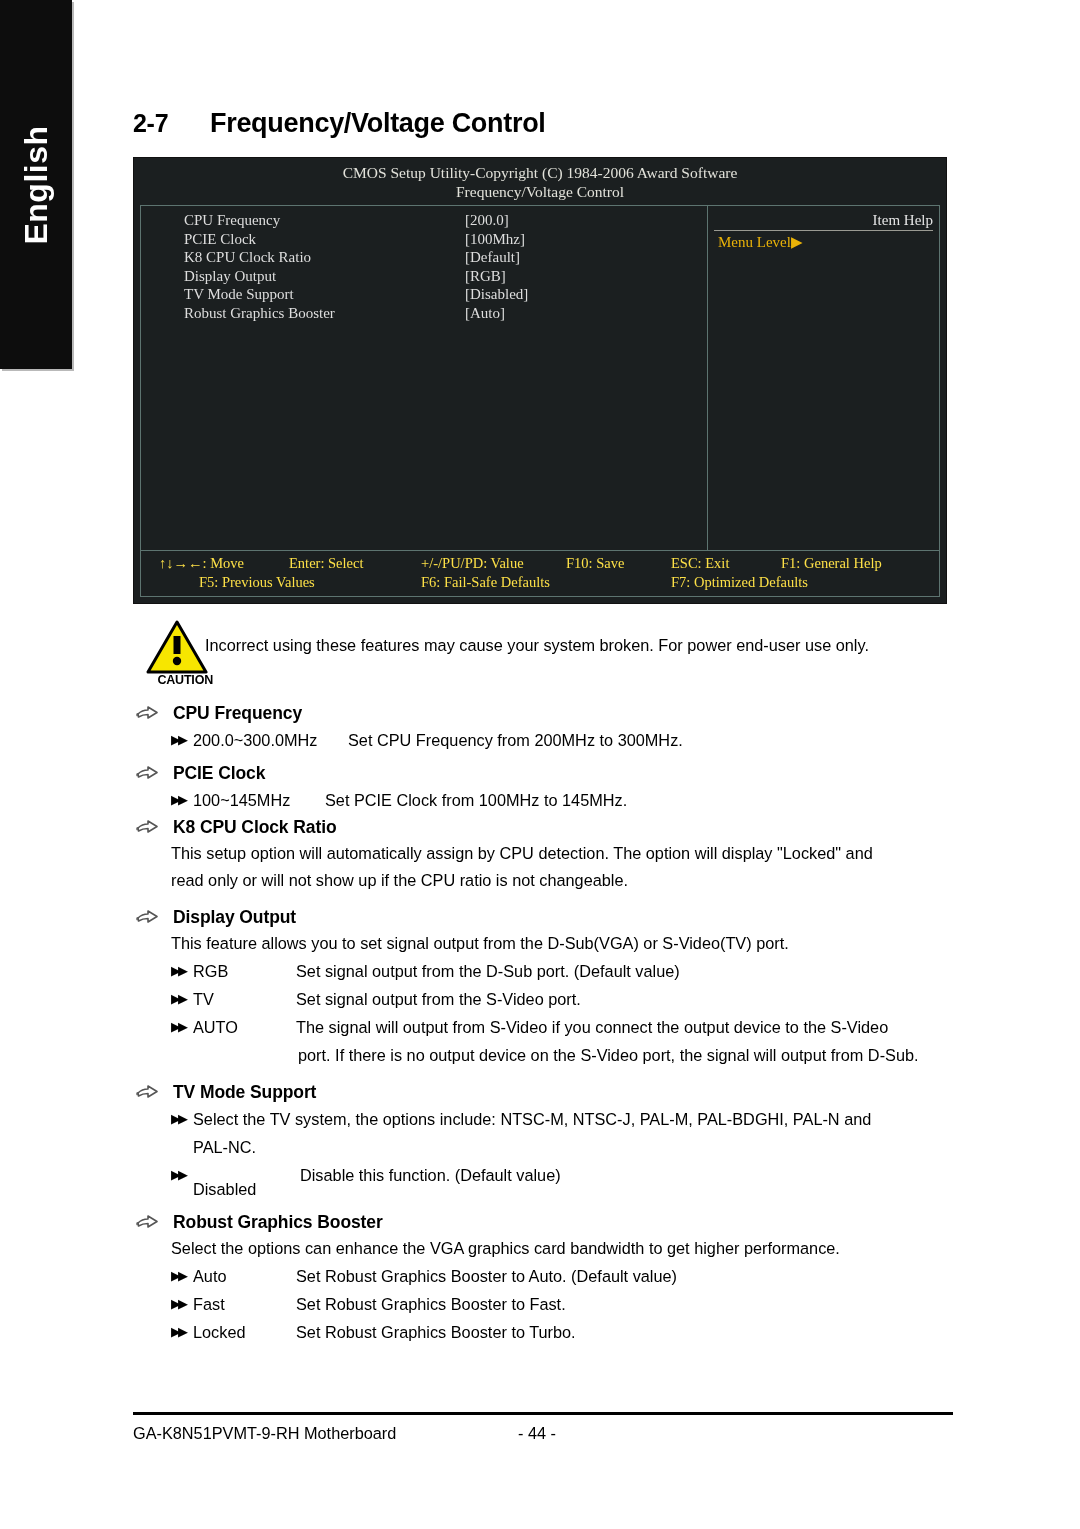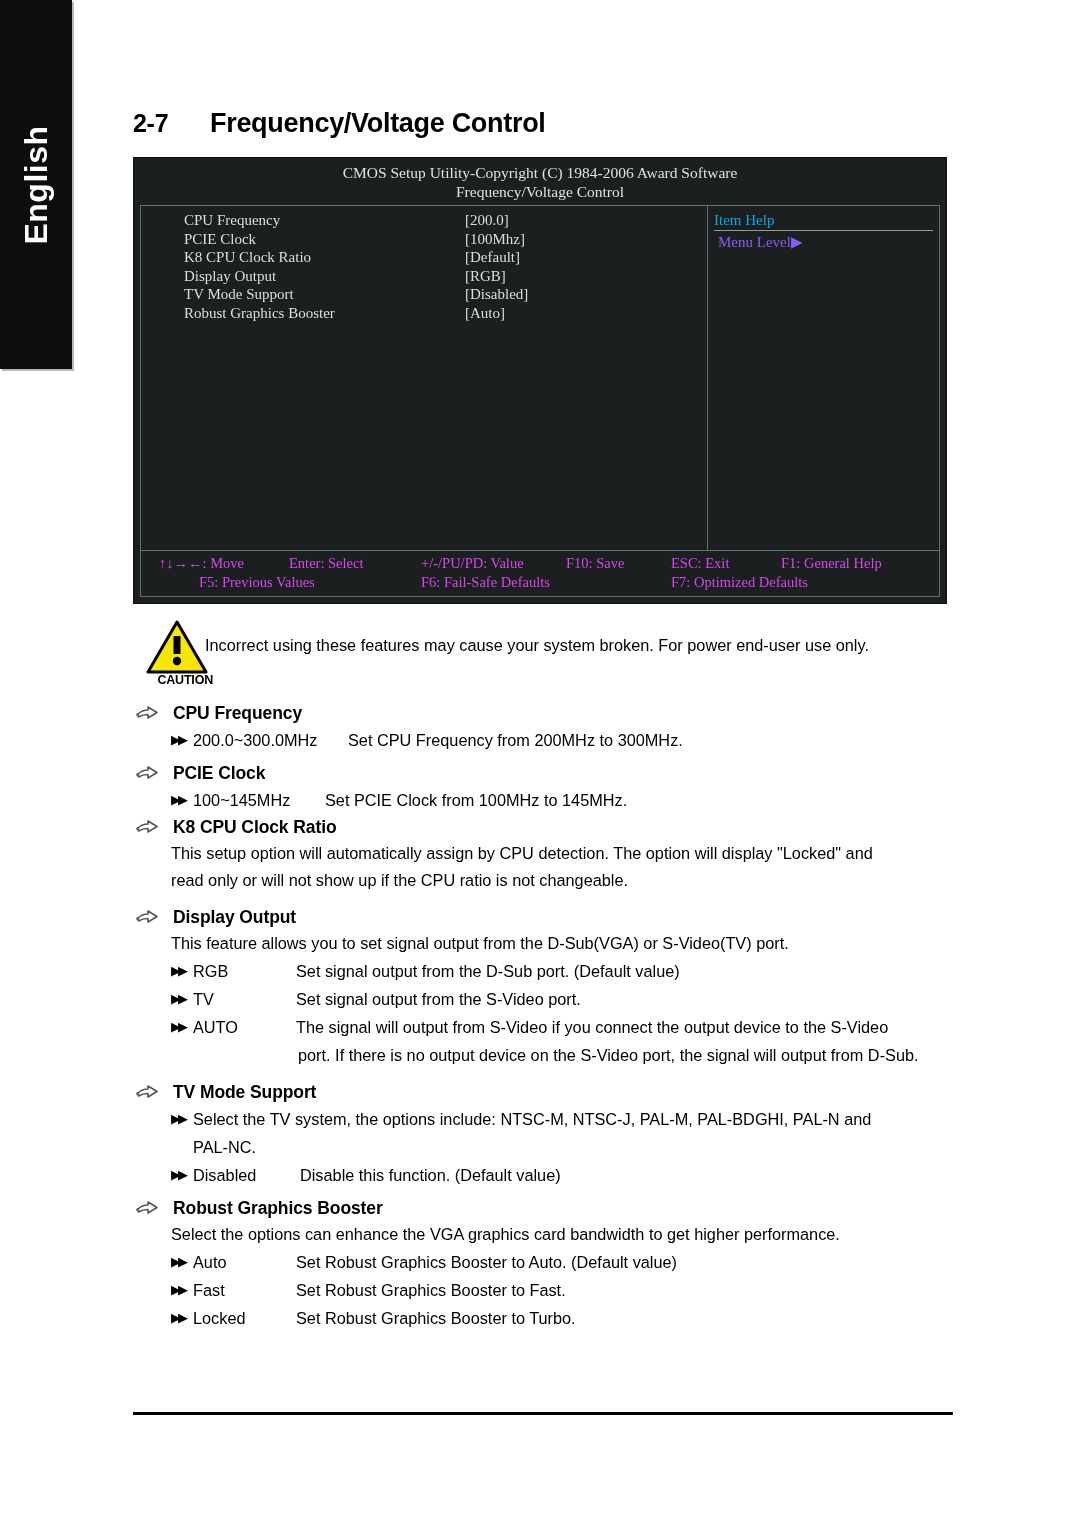--- a/index.html
+++ b/index.html
@@ -110,50 +110,50 @@
     width: 566px;
     border-right: 1px solid #5d7470;
     padding: 5px 0 0 0;
   }
   .bios-right {
     position: relative;
     flex: 1 1 auto;
     padding: 0;
   }
   .item-help-hd {
-    text-align: left;
+    text-align: right;
     font-size: 15px;
     line-height: 20px;
     border-bottom: 1px solid #9a9a92;
     margin: 4px 6px 0 6px;
-    color: #0ea5e9;
+    color: #e5e5e5;
   }
   .menu-level {
     font-size: 15px;
     line-height: 20px;
     padding: 1px 0 0 10px;
-    color: #8b5cf6;
+    color: #eab308;
   }
 
   .opt-row {
     display: flex;
     font-size: 15px;
     line-height: 18.5px;
     padding-left: 43px;
     color: #dedede;
   }
   .opt-name { width: 281px; }
   .opt-val { }
 
   .bios-keys {
     flex: 0 0 auto;
     padding: 3px 0 4px 0;
     font-size: 14.5px;
     line-height: 19px;
-    color: #d946ef;
+    color: #fde047;
   }
   .keys-row { position: relative; height: 19px; }
   .keys-row span { position: absolute; white-space: nowrap; }
 
   
   .caution {
     position: absolute;
     left: 0;
     top: 620px;
     width: 820px;
@@ -215,21 +215,21 @@
     flex: 0 0 auto;
     width: 22px;
     font-size: 13px;
     letter-spacing: -3px;
     line-height: 28px;
   }
   .blt-term { flex: 0 0 auto; }
   .blt-term.w1 { width: 155px; }
   .blt-term.w2 { width: 132px; }
   .blt-term.w3 { width: 103px; }
-  .blt-term.w4 { width: 107px; }
+  .blt-term.w4 { width: 107px; margin-top: 14px; }
   .blt-desc { flex: 1 1 auto; }
   .blt-full { flex: 1 1 auto; }
   .cont { padding-left: 60px; font-size: 16.3px; line-height: 28px; }
   .cont-deep { padding-left: 165px; font-size: 16.3px; line-height: 28px; }
 
   .gap6 { height: 6px; }
   .gap10 { height: 10px; }
 
   
   .footer-rule {
@@ -480,14 +480,18 @@
           <span class="blt-mark">▶▶</span>
           <span class="blt-term w3">Locked</span>
           <span class="blt-desc">Set Robust Graphics Booster to Turbo.</span>
         </div>
       </div>
     </div>
 
   </div>
 
   <div class="footer-rule"></div>
+  <div class="footer">
+    <div class="footer-left">GA-K8N51PVMT-9-RH Motherboard</div>
+    <div class="footer-page">- 44 -</div>
+  </div>
 
 </div>
 
 </body></html>

